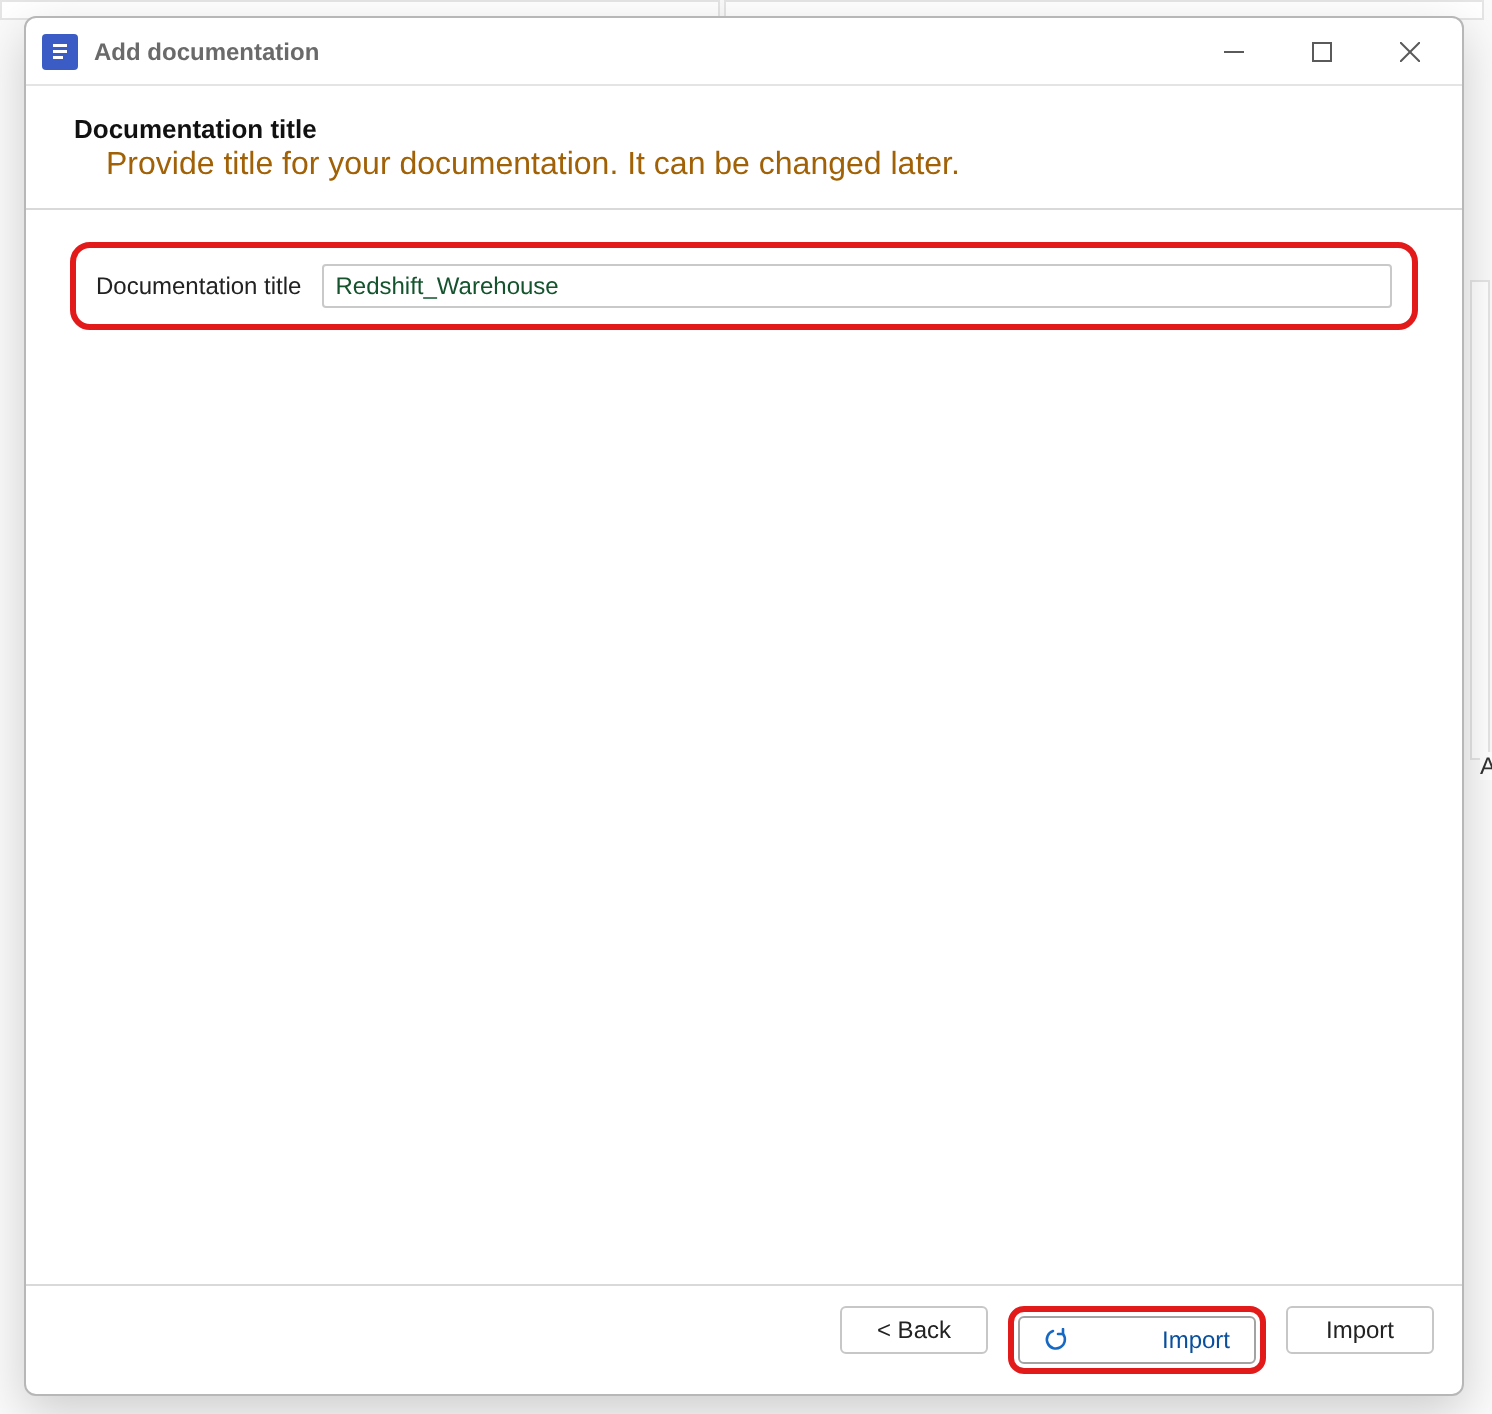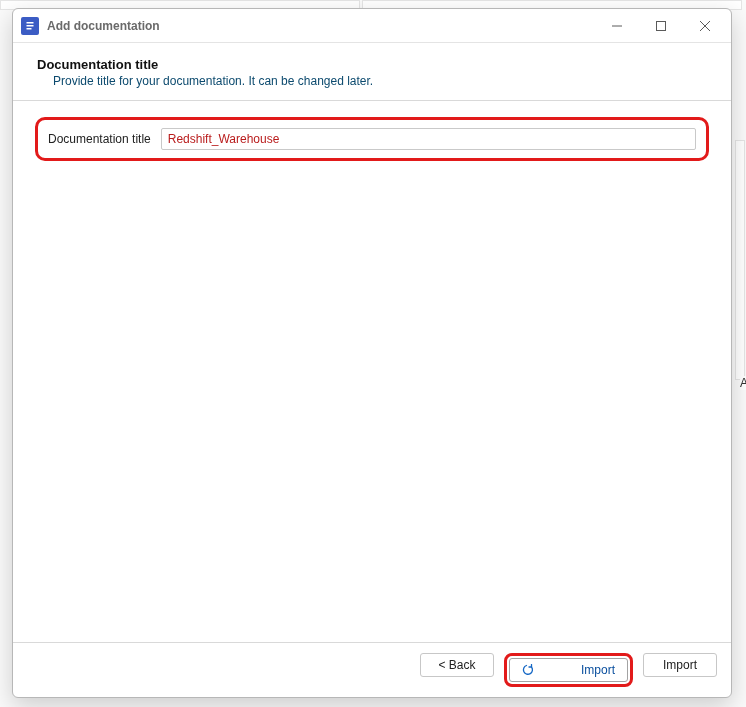--- a/index.html
+++ b/index.html
@@ -75,22 +75,22 @@
     padding: 14px 24px 6px 24px;
   }
   .header h1 {
     margin: 0 0 2px 0;
     font-size: 13px;
     font-weight: 700;
     color: #111;
   }
   .header p {
     margin: 0;
-    font-size: 12px;
-    color: #0c4a6e;
+    font-size: 16px;
+    color: #a16207;
     padding-left: 16px;
   }
   .sep {
     height: 1px;
     background: #d9d9d9;
     margin: 6px 0 0 0;
   }
   .body {
     flex: 1;
     padding: 16px 22px;
@@ -110,21 +110,21 @@
     white-space: nowrap;
   }
   .field-input {
     flex: 1;
     height: 22px;
     border: 1px solid #c9c9c9;
     border-radius: 2px;
     padding: 2px 6px;
     font-size: 12px;
     font-family: inherit;
-    color: #b91c1c;
+    color: #14532d;
     outline: none;
   }
   .footer {
     border-top: 1px solid #d9d9d9;
     padding: 10px 14px;
     display: flex;
     justify-content: flex-end;
     gap: 10px;
     align-items: flex-start;
   }

